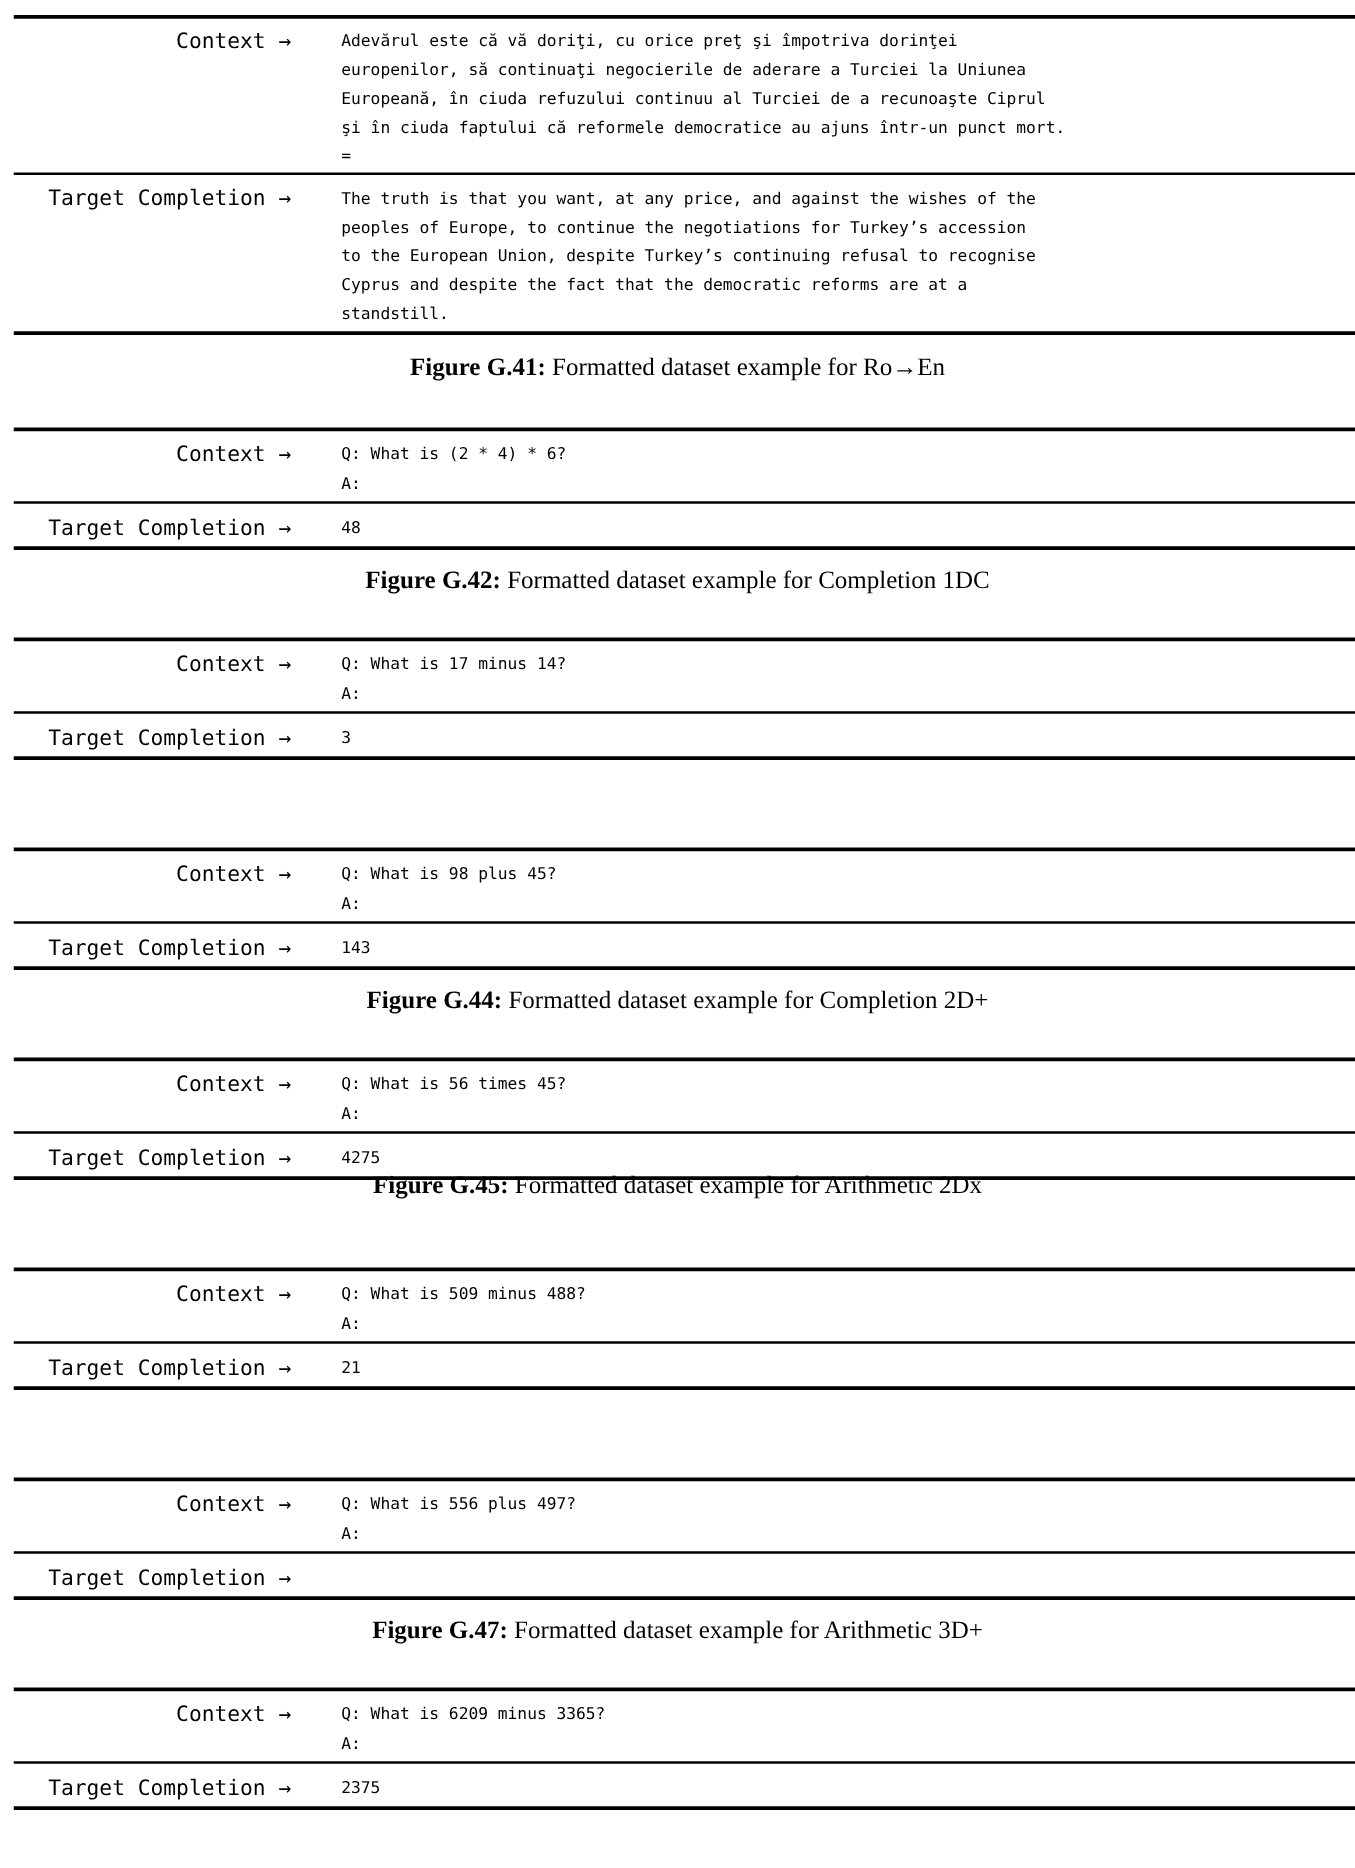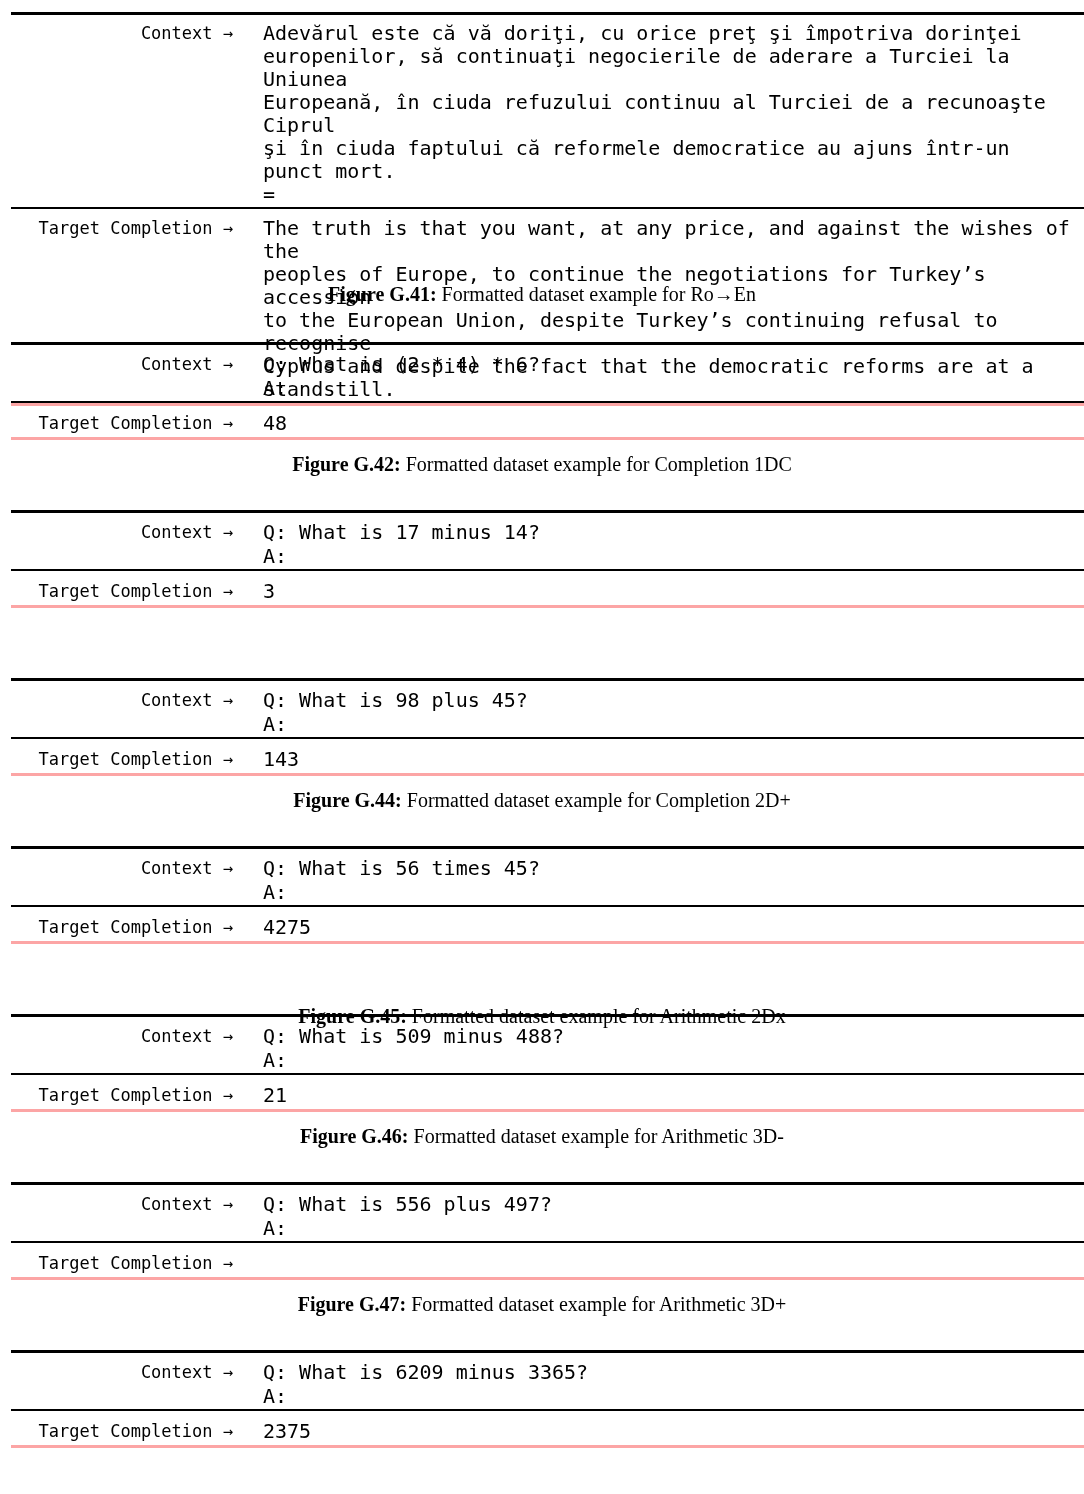--- a/index.html
+++ b/index.html
@@ -13,38 +13,38 @@
     font-family: "DejaVu Sans Mono", monospace;
   }
   .page { position: absolute; inset: 0; background: #ffffff; }
 
   
   .dstable {
     position: absolute;
     left: 11px;
     right: 0;
     border-top: 3px solid #000000;
-    border-bottom: 3px solid #fca5a5;
+    border-bottom: 3px solid #000000;
   }
   .row { display: flex; align-items: flex-start; }
   .row.ctx { padding: 7px 0 1px 0; }
   .row.tgt { border-top: 2px solid #000000; padding: 8px 0 2px 0; }
   .label-col {
     width: 222px;
     flex: 0 0 222px;
     text-align: right;
     font-size: 17px;
     line-height: 24px;
     white-space: pre;
   }
   .content-col {
     flex: 1 1 auto;
-    margin-left: 30px;
+    margin-left: 40px;
     padding-right: 10px;
-    font-size: 20px;
+    font-size: 13px;
     line-height: 24px;
     white-space: pre-line;
   }
   
   .dstable.big .row.ctx { padding: 7px 0 1px 0; }
   .dstable.big .row.tgt { padding: 8px 0 2px 0; }
   .dstable.big .label-col,
   .dstable.big .content-col { line-height: 23px; }
 
   
@@ -136,39 +136,35 @@
     <div class="row ctx">
       <div class="label-col">Context →</div>
       <div class="content-col">Q: What is 56 times 45?
 A:</div>
     </div>
     <div class="row tgt">
       <div class="label-col">Target Completion →</div>
       <div class="content-col">4275</div>
     </div>
   </div>
-  <div class="caption" style="top:1004px;">
+  <div class="caption" style="top:936px;">
     <span class="cap-bold">Figure G.45:</span>
     <span class="cap-text">Formatted dataset example for Arithmetic 2Dx</span>
   </div>
 
   <div class="dstable" style="top:1014px;">
     <div class="row ctx">
       <div class="label-col">Context →</div>
       <div class="content-col">Q: What is 509 minus 488?
 A:</div>
     </div>
     <div class="row tgt">
       <div class="label-col">Target Completion →</div>
       <div class="content-col">21</div>
     </div>
-  </div>
-  <div class="caption" style="top:1124px;">
-    <span class="cap-bold">Figure G.46:</span>
-    <span class="cap-text">Formatted dataset example for Arithmetic 3D-</span>
   </div>
 
   <div class="dstable" style="top:1182px;">
     <div class="row ctx">
       <div class="label-col">Context →</div>
       <div class="content-col">Q: What is 556 plus 497?
 A:</div>
     </div>
     <div class="row tgt">
       <div class="label-col">Target Completion →</div>

